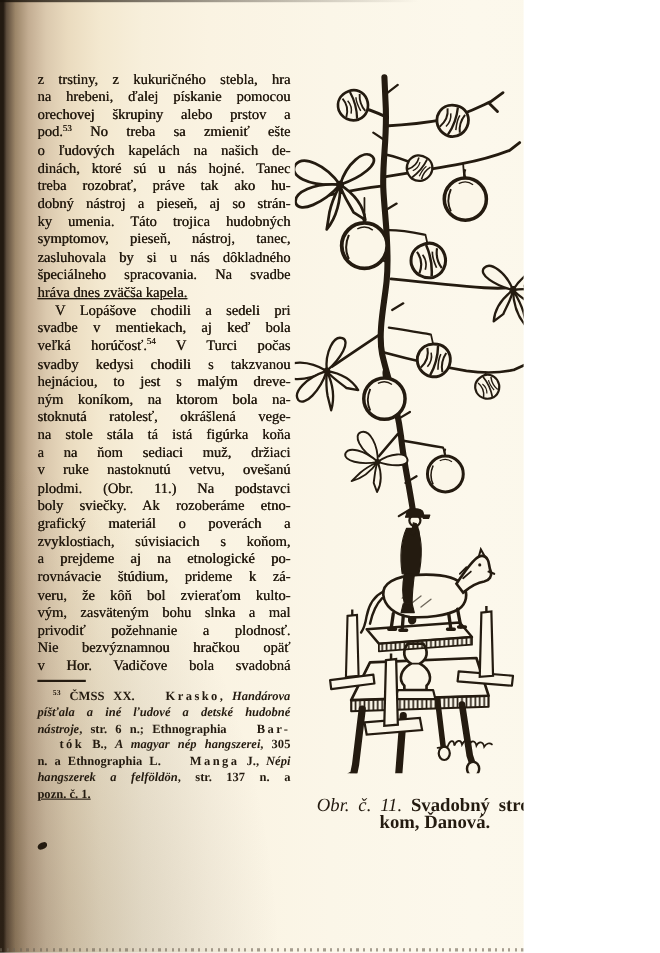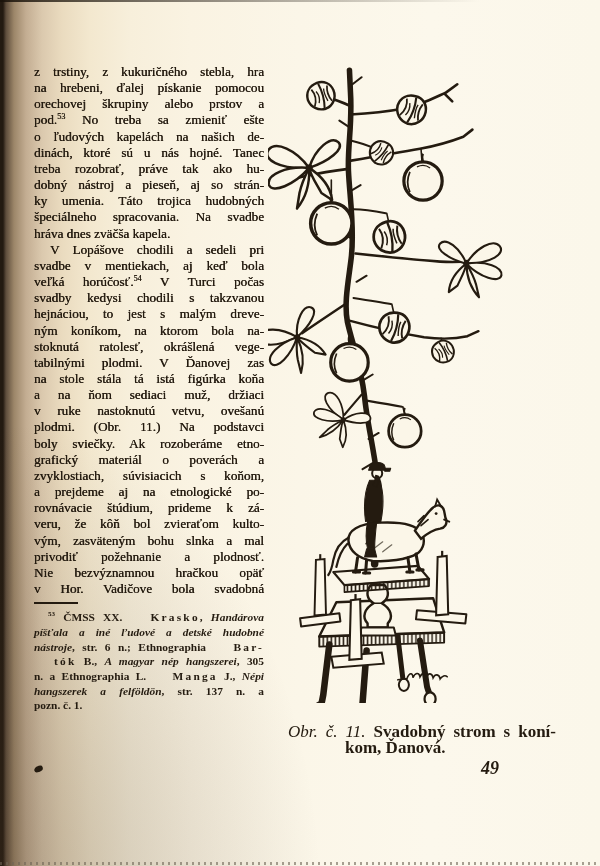--- a/index.html
+++ b/index.html
@@ -1,33 +1,33 @@
 <!DOCTYPE html>
 <html><head>
 <meta charset="utf-8">
 <style>
   html,body{margin:0;padding:0;}
   .page{
-    position:relative;width:600px;height:866px;overflow:hidden;
+    position:relative;width:476px;height:866px;overflow:hidden;
     font-family:"Liberation Serif","DejaVu Serif",serif;
     color:#241b10;
     background:
       radial-gradient(ellipse at 0% 105%, rgba(70,52,34,0.28), rgba(70,52,34,0) 38%),
       linear-gradient(90deg,#231a11 0px,#231a11 3px,#5e4d3c 6px,#9c8669 14px,#c3ad92 26px,#dbc9ae 42px,#eadbbf 62px,#f3e8cf 90px,#f7efdb 130px,#faf3e2 190px,#fbf6e8 300px,#fcf8ec 430px,#fbf7ea 600px);
   }
   .topline{position:absolute;top:0;left:0;width:100%;height:2px;
     background:linear-gradient(90deg,rgba(25,18,10,0.85),rgba(25,18,10,0.35) 45%,rgba(25,18,10,0) 80%);}
   .dots{position:absolute;bottom:1px;left:0;width:100%;height:3px;
     background:repeating-linear-gradient(90deg,rgba(110,100,85,0.6) 0 2px,transparent 2px 6px);}
   .speck{position:absolute;left:34px;top:766px;width:9px;height:6px;background:#241b10;
     border-radius:60% 40% 55% 45%;transform:rotate(-18deg);}
   .col-text{position:absolute;left:34px;top:64px;width:230px;
     font-size:13.2px;line-height:16.15px;text-shadow:0.3px 0 0 currentColor;}
   .tline{text-align:justify;text-align-last:justify;white-space:normal;}
-  .tline.left{text-align:center;text-align-last:left;}
+  .tline.left{text-align:center;text-align-last:left;text-decoration:underline;}
   .tline.indent{text-indent:16px;}
   sup{font-size:0.62em;line-height:0;vertical-align:super;margin-top:28px;}
   .lsp{letter-spacing:2.2px;margin-left:20px;}
   .fnrule{margin-top:5px;width:44px;border-top:2px solid #241b10;}
   .fnotes{margin-top:6px;font-size:11.4px;line-height:14.7px;font-weight:bold;text-shadow:none;}
   .fnotes .tline.indent{text-indent:14px;}
   .fig{position:absolute;left:268px;top:48px;width:304px;height:655px;margin:0;}
   .fig svg{width:100%;height:100%;}
   .caption{position:absolute;left:288px;top:724px;width:268px;
     font-size:17px;line-height:15.6px;font-weight:bold;}
@@ -47,32 +47,33 @@
     <div class="para">
         <div class="tline">z trstiny, z kukuričného stebla, hra</div>
         <div class="tline">na hrebeni, ďalej pískanie pomocou</div>
         <div class="tline">orechovej škrupiny alebo prstov a</div>
         <div class="tline">pod.<sup>53</sup> No treba sa zmieniť ešte</div>
         <div class="tline">o ľudových kapelách na našich de-</div>
         <div class="tline">dinách, ktoré sú u nás hojné. Tanec</div>
         <div class="tline">treba rozobrať, práve tak ako hu-</div>
         <div class="tline">dobný nástroj a pieseň, aj so strán-</div>
         <div class="tline">ky umenia. Táto trojica hudobných</div>
+        <div class="tline">symptomov, pieseň, nástroj, tanec,</div>
+        <div class="tline">zasluhovala by si u nás dôkladného</div>
         <div class="tline">špeciálneho spracovania. Na svadbe</div>
         <div class="tline left">hráva dnes zväčša kapela.</div>
       </div>
     <div class="para">
         <div class="tline indent">V Lopášove chodili a sedeli pri</div>
         <div class="tline">svadbe v mentiekach, aj keď bola</div>
         <div class="tline">veľká horúčosť.<sup>54</sup> V Turci počas</div>
         <div class="tline">svadby kedysi chodili s takzvanou</div>
         <div class="tline">hejnáciou, to jest s malým dreve-</div>
         <div class="tline">ným koníkom, na ktorom bola na-</div>
         <div class="tline">stoknutá ratolesť, okrášlená vege-</div>
-        <div class="tline">tabilnými plodmi. V Ďanovej zas</div>
         <div class="tline">na stole stála tá istá figúrka koňa</div>
         <div class="tline">a na ňom sediaci muž, držiaci</div>
         <div class="tline">v ruke nastoknutú vetvu, ovešanú</div>
         <div class="tline">plodmi. (Obr. 11.) Na podstavci</div>
         <div class="tline">boly sviečky. Ak rozoberáme etno-</div>
         <div class="tline">grafický materiál o poverách a</div>
         <div class="tline">zvyklostiach, súvisiacich s koňom,</div>
         <div class="tline">a prejdeme aj na etnologické po-</div>
         <div class="tline">rovnávacie štúdium, prideme k zá-</div>
         <div class="tline">veru, že kôň bol zvieraťom kulto-</div>

